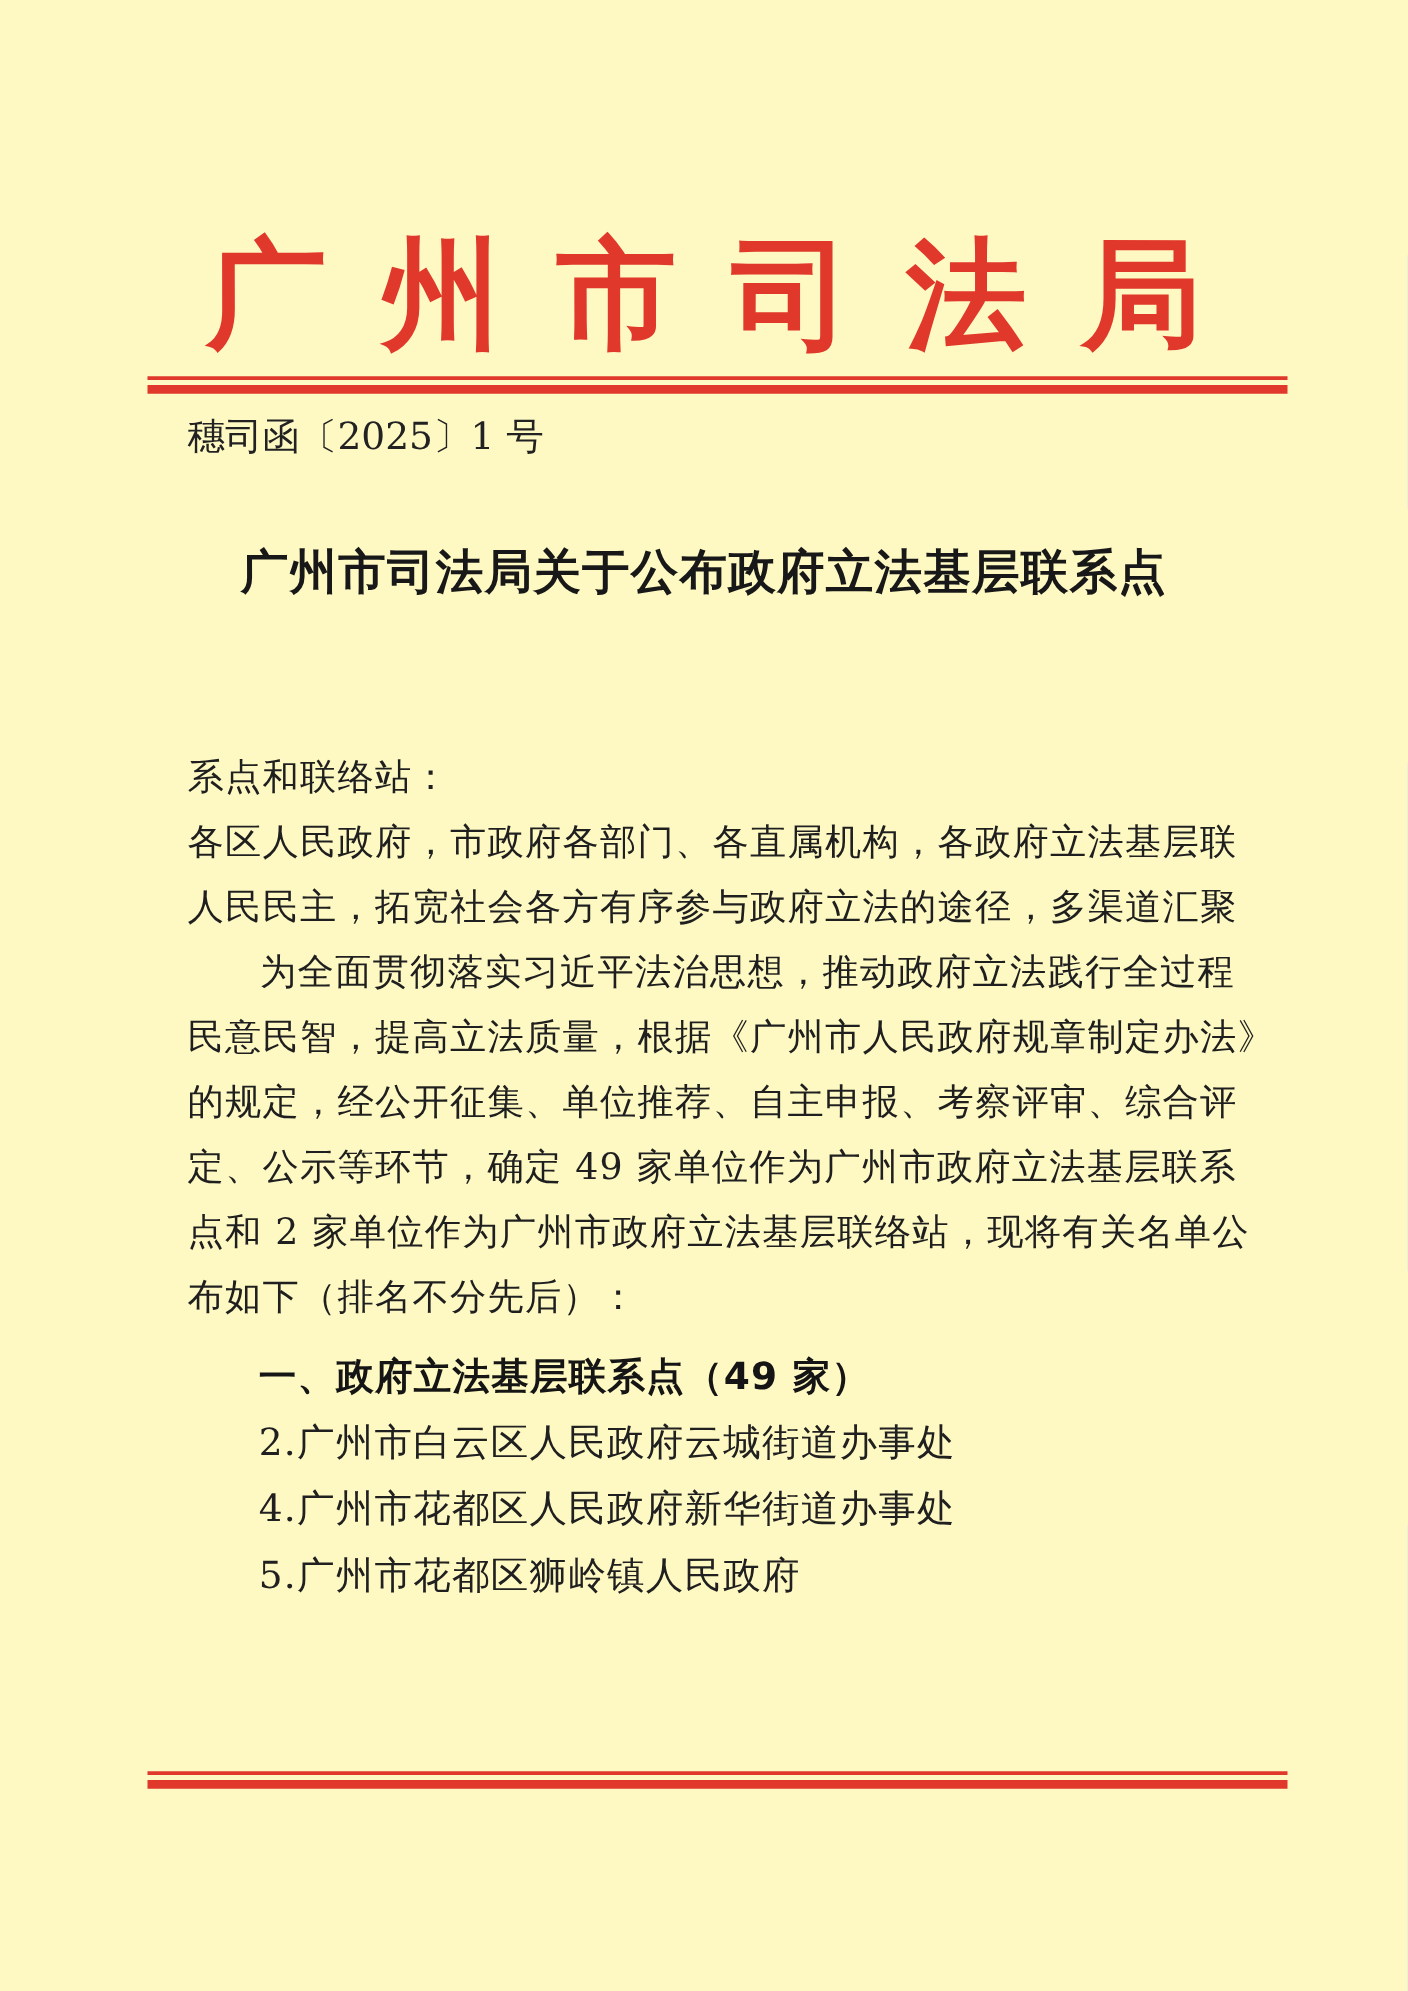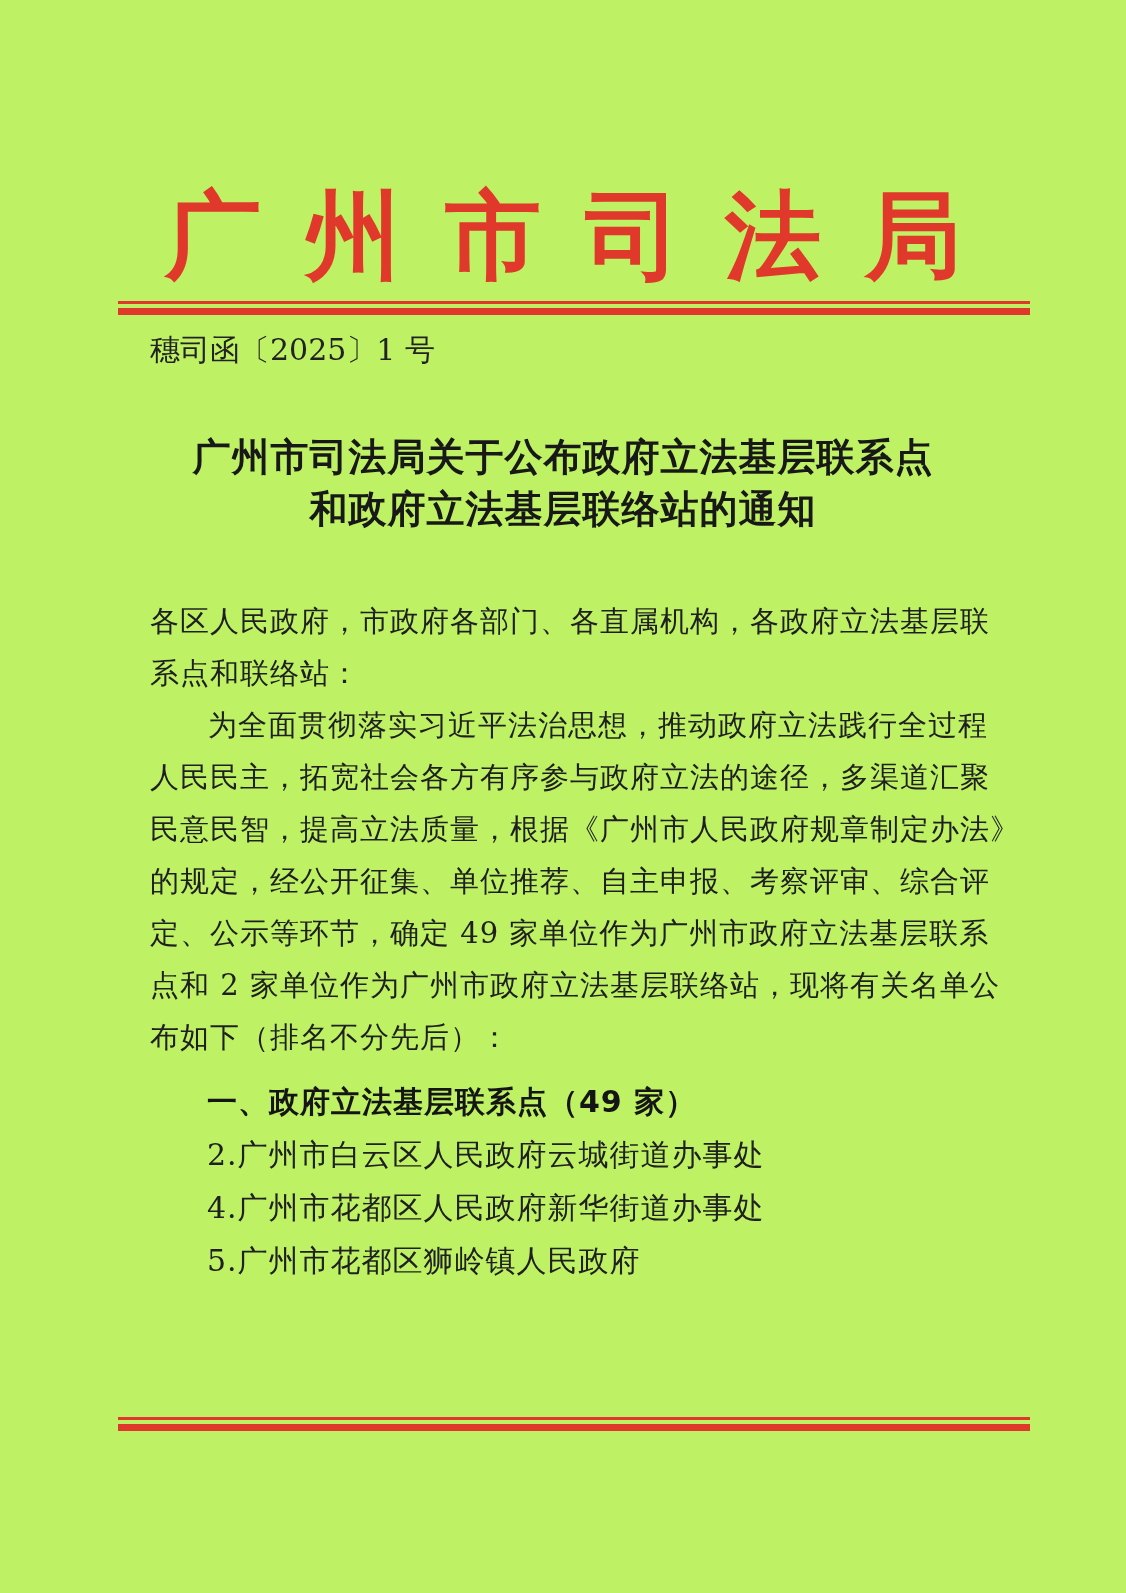--- a/index.html
+++ b/index.html
@@ -5,21 +5,21 @@
   html, body {
     margin: 0;
     padding: 0;
     background: #e8e8e8;
   }
   .page {
     position: relative;
     width: 1126px;
     height: 1593px;
     margin: 0 auto;
-    background: #bef264;
+    background: #fef9c3;
     overflow: hidden;
     font-family: "DejaVu Serif", "Liberation Serif", serif;
     color: #1f1f1f;
   }
   
   .agency-title {
     position: absolute;
     top: 180px;
     left: 0;
     right: 0;
@@ -121,29 +121,28 @@
   <div class="double-rule rule-top">
     <div class="thin"></div>
     <div class="gap"></div>
     <div class="thick"></div>
   </div>
 
   <div class="doc-number">穗司函〔2025〕1 号</div>
 
   <div class="doc-title">
     <div>广州市司法局关于公布政府立法基层联系点</div>
-    <div>和政府立法基层联络站的通知</div>
   </div>
 
   <div class="body-block">
+    <div class="line">系点和联络站：</div>
     <div class="line">各区人民政府，市政府各部门、各直属机构，各政府立法基层联</div>
-    <div class="line">系点和联络站：</div>
 
+    <div class="line">人民民主，拓宽社会各方有序参与政府立法的途径，多渠道汇聚</div>
     <div class="line indent">为全面贯彻落实习近平法治思想，推动政府立法践行全过程</div>
-    <div class="line">人民民主，拓宽社会各方有序参与政府立法的途径，多渠道汇聚</div>
     <div class="line">民意民智，提高立法质量，根据《广州市人民政府规章制定办法》</div>
     <div class="line">的规定，经公开征集、单位推荐、自主申报、考察评审、综合评</div>
     <div class="line">定、公示等环节，确定 49 家单位作为广州市政府立法基层联系</div>
     <div class="line">点和 2 家单位作为广州市政府立法基层联络站，现将有关名单公</div>
     <div class="line">布如下（排名不分先后）：</div>
 
     <div class="section-heading">一、政府立法基层联系点（49 家）</div>
 
     <div class="list-item">2.广州市白云区人民政府云城街道办事处</div>
     <div class="list-item">4.广州市花都区人民政府新华街道办事处</div>

